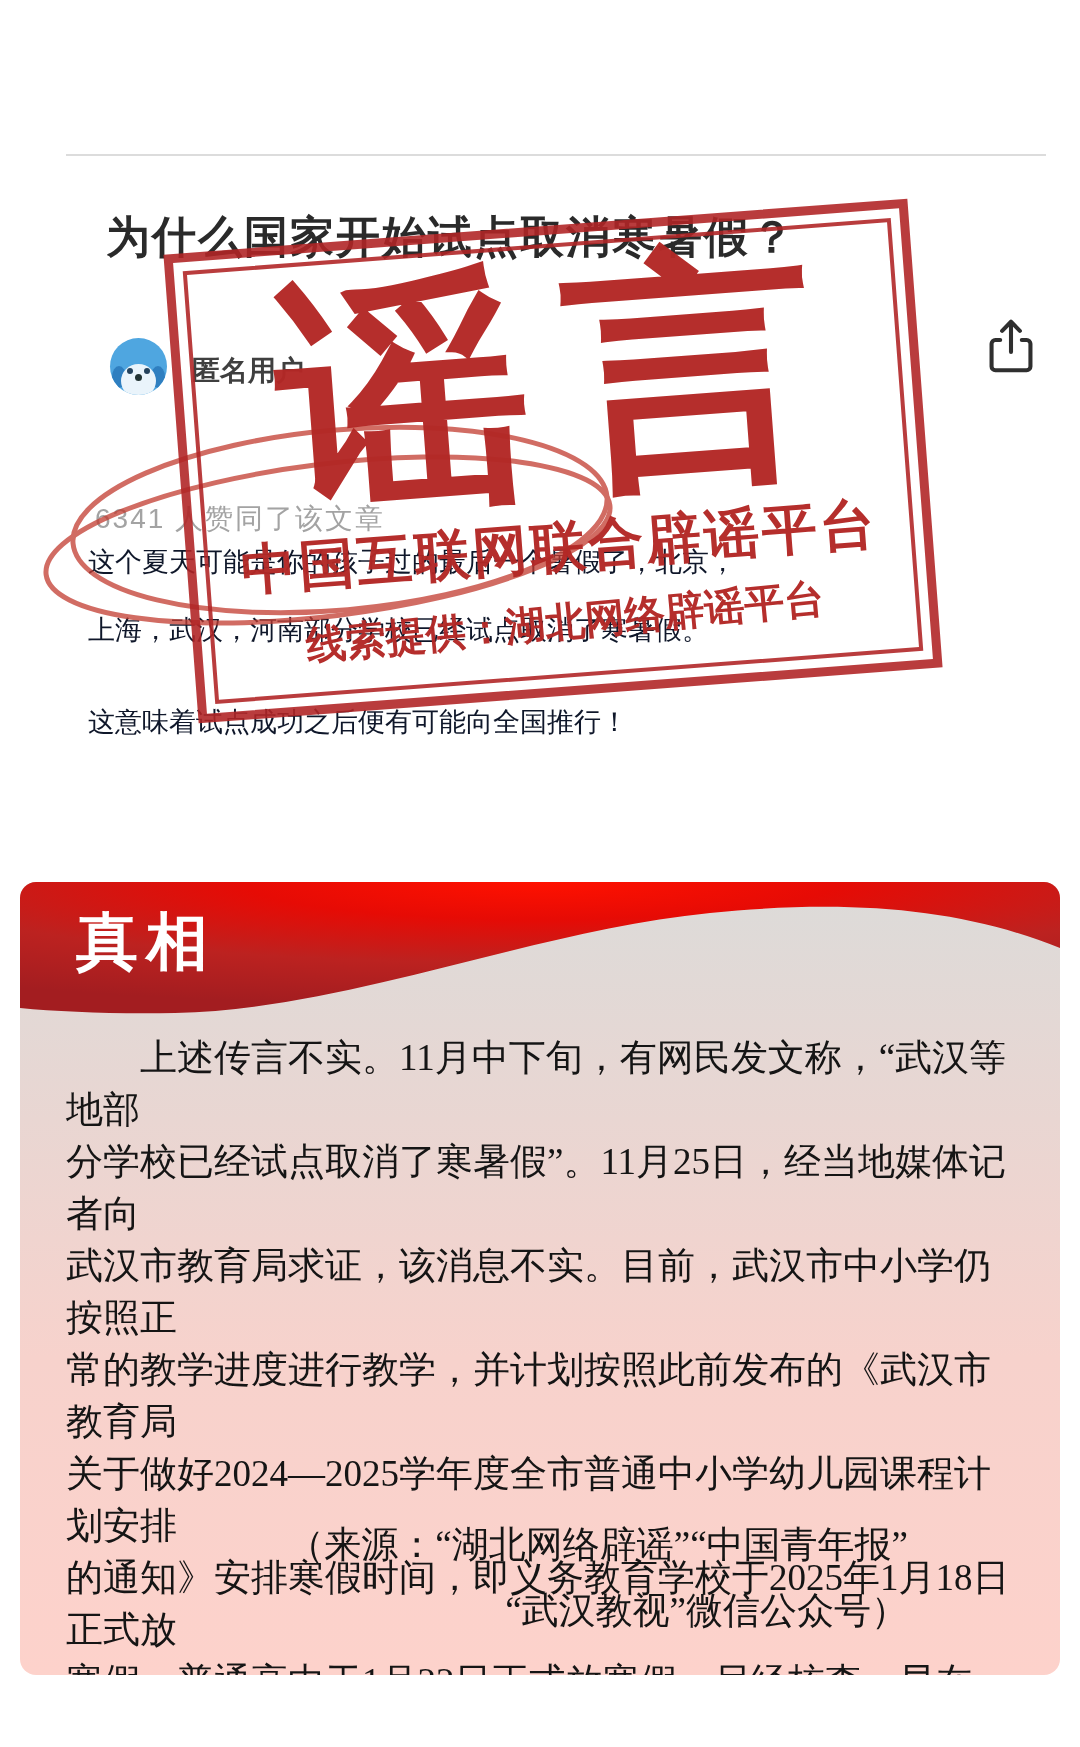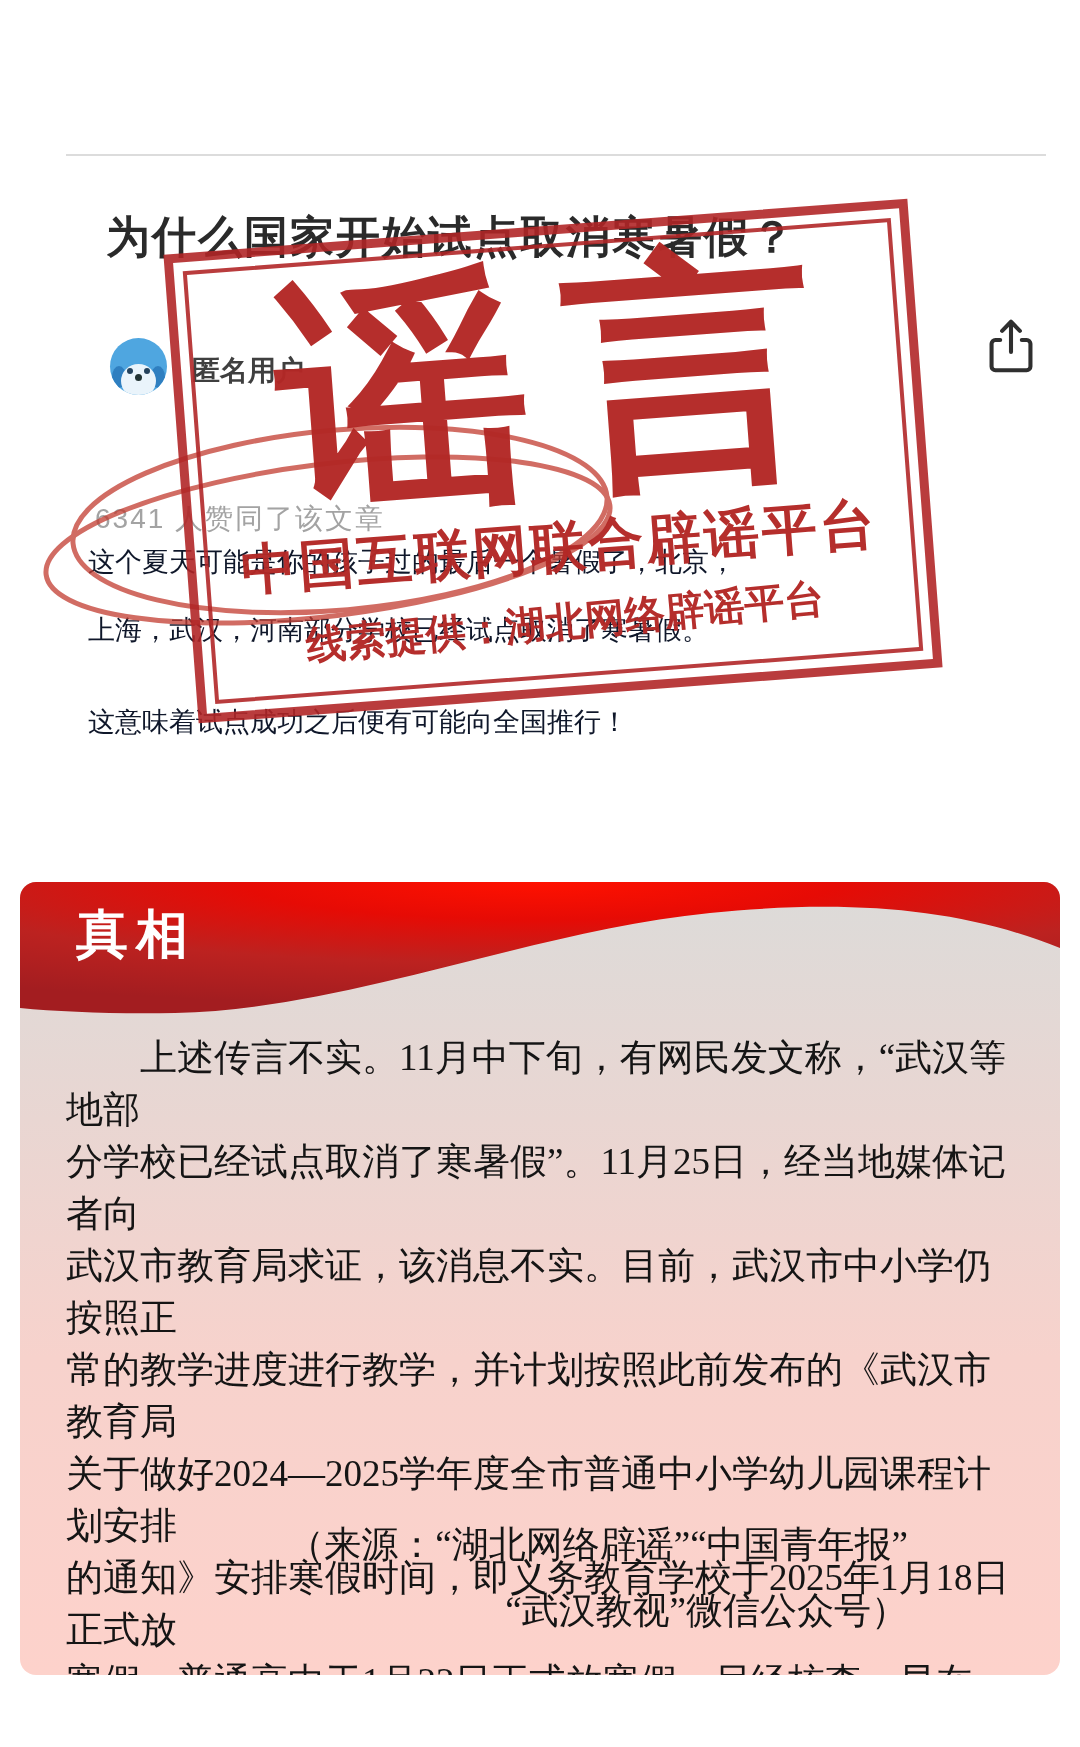--- a/index.html
+++ b/index.html
@@ -55,21 +55,21 @@
   }
   .stamp-line2{font-size:55px;font-weight:800;color:#b32826;letter-spacing:3px;margin-top:2px;white-space:nowrap;}
   .stamp-line3{font-size:40px;font-weight:800;color:#b32826;margin-top:10px;transform:rotate(-1deg);white-space:nowrap;}
   
   .truth-card{
     position:absolute;left:20px;top:882px;width:1040px;height:793px;border-radius:16px;overflow:hidden;
     background:linear-gradient(180deg,#dcdbd9 0%,#e9d6d2 30%,#f7d2cc 60%,#fdd2cb 100%);
   }
   .truth-wave{position:absolute;left:0;top:0;width:1040px;height:215px;display:block;}
   .truth-heading{
-    position:absolute;left:56px;top:18px;color:#ffffff;font-size:52px;font-weight:bold;letter-spacing:8px;
+    position:absolute;left:56px;top:18px;color:#ffffff;font-size:62px;font-weight:bold;letter-spacing:8px;
     font-family:"Liberation Serif","DejaVu Serif",serif;
   }
   .truth-body{
     position:absolute;left:46px;top:150px;width:952px;
     font-family:"Liberation Serif","DejaVu Serif",serif;
     font-size:37px;line-height:52px;color:#151515;white-space:pre-line;text-indent:2em;
   }
   .truth-source{
     position:absolute;right:152px;top:630px;text-align:right;
     font-family:"Liberation Serif","DejaVu Serif",serif;

